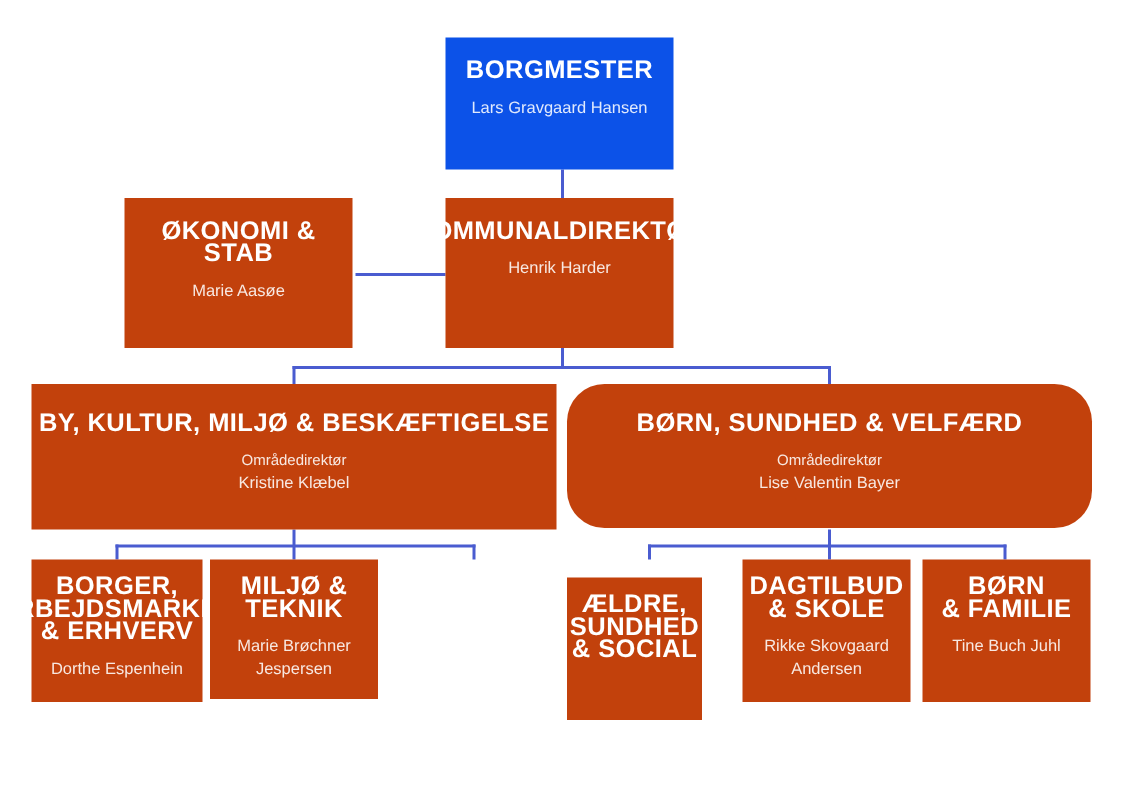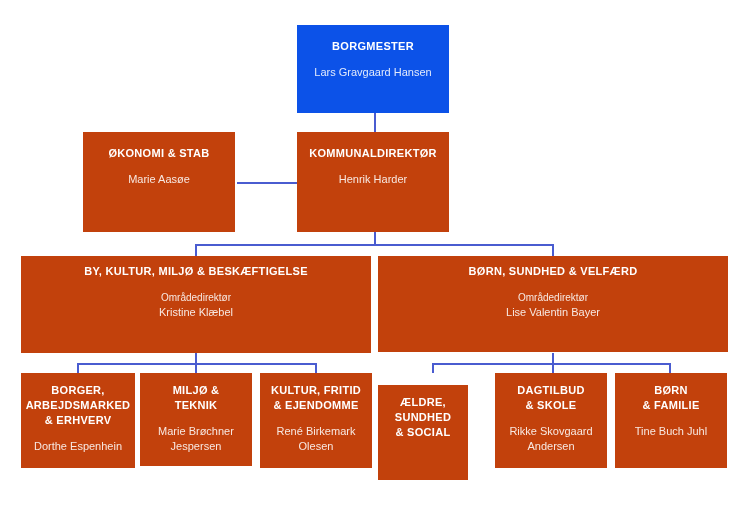--- a/index.html
+++ b/index.html
@@ -21,56 +21,56 @@
     flex-direction: column;
     align-items: center;
     box-sizing: border-box;
     text-align: center;
     color: #ffffff;
   }
   .node.l1 { background: #0c52e8; }
   .node.l2, .node.l3, .node.l4 { background: #c2410c; }
   .node-title {
     font-weight: bold;
-    font-size: 11px;
+    font-size: 17px;
     line-height: 15px;
     letter-spacing: 0.3px;
     white-space: pre-line;
     color: #ffffff;
   }
   .node-role {
     font-size: 10px;
     line-height: 15px;
     margin-top: 11px;
     color: rgba(255,255,255,0.88);
   }
   .node-name {
     font-size: 11px;
     line-height: 15px;
     margin-top: 11px;
     white-space: pre-line;
     color: rgba(255,255,255,0.88);
   }
   .node-role + .node-name { margin-top: 0; }
   .pt14 { padding-top: 14px; }
-  .pt18 { padding-top: 8px; }
+  .pt18 { padding-top: 18px; }
   .pt10 { padding-top: 10px; }
   .line {
     position: absolute;
     background: #4a5cd0;
   }
   .vline { width: 2px; }
   .hline { height: 2px; }
 
   
   #n-borgmester        { left: 297px; top: 25px;  width: 152px; height: 88px; }
   #n-okonomi           { left: 83px;  top: 132px; width: 152px; height: 100px; }
   #n-kommunaldirektor  { left: 297px; top: 132px; width: 152px; height: 100px; }
   #n-bykultur          { left: 21px;  top: 256px; width: 350px; height: 97px; }
-  #n-bornsundhed       { left: 378px; top: 256px; width: 350px; height: 96px; }
+  #n-bornsundhed       { left: 378px; top: 256px; width: 350px; height: 96px; border-radius: 25px; }
   #n-borger            { left: 21px;  top: 373px; width: 114px; height: 95px; }
   #n-miljoteknik       { left: 140px; top: 373px; width: 112px; height: 93px; }
   #n-kulturfritid      { left: 260px; top: 373px; width: 112px; height: 95px; }
   #n-aeldre            { left: 378px; top: 385px; width: 90px; height: 95px; gap: 46px; }
   #n-dagtilbud         { left: 495px; top: 373px; width: 112px; height: 95px; }
   #n-bornfamilie       { left: 615px; top: 373px; width: 112px; height: 95px; }
 
   
   #c1  { left: 374px; top: 113px; height: 19px; }
   #c2  { left: 237px; top: 182px; width: 60px; }
@@ -141,26 +141,20 @@
     <div class="node-name">Dorthe Espenhein</div>
   </div>
 
   <div id="n-miljoteknik" class="node l4 pt10">
     <div class="node-title">MILJØ &amp;
 TEKNIK</div>
     <div class="node-name">Marie Brøchner
 Jespersen</div>
   </div>
 
-  <div id="n-kulturfritid" class="node l4 pt10">
-    <div class="node-title">KULTUR, FRITID
-&amp; EJENDOMME</div>
-    <div class="node-name">René Birkemark
-Olesen</div>
-  </div>
 
   <div id="n-aeldre" class="node l4 pt10">
     <div class="node-title">ÆLDRE,
 SUNDHED
 &amp; SOCIAL</div>
     <div class="node-name">Tanja Thor Møller</div>
   </div>
 
   <div id="n-dagtilbud" class="node l4 pt10">
     <div class="node-title">DAGTILBUD

